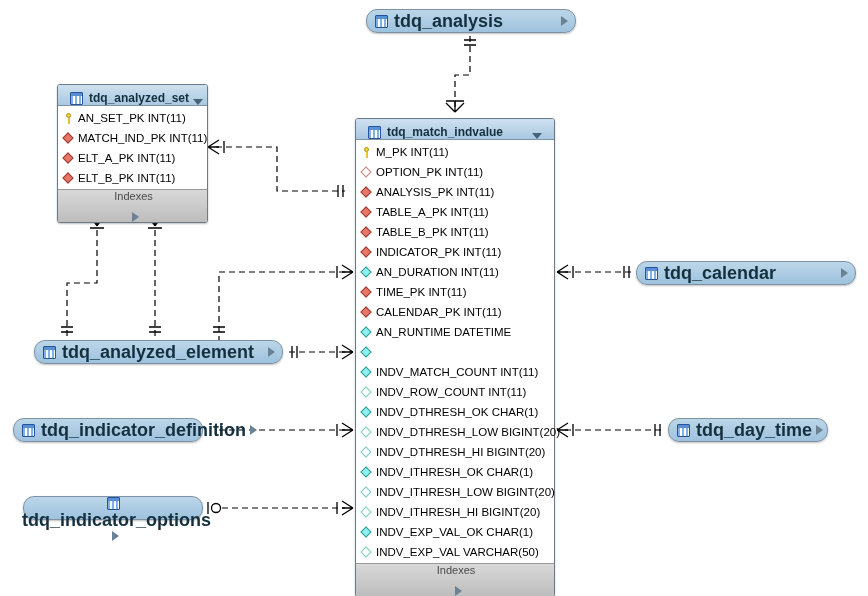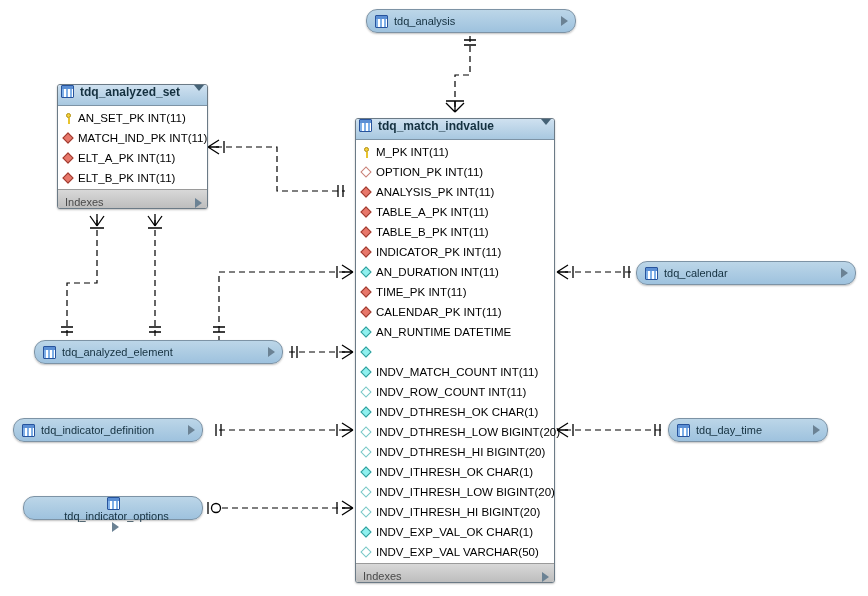--- a/index.html
+++ b/index.html
@@ -16,23 +16,23 @@
   
   .table{
     position:absolute;
     box-sizing:border-box;
     border:1px solid #6b7a86;
     background:#ffffff;
     border-radius:3px;
     box-shadow:0 1px 2px rgba(0,0,0,.25);
   }
   .thead{
-    display:flex;align-items:flex-start;
+    display:flex;align-items:flex-end;
     height:21px;
-    padding:0 3px;
+    padding:0 12px;
     box-sizing:border-box;
     background:linear-gradient(#cfe1f0,#a8c8e0);
     border-bottom:1px solid #7d93a5;
     border-radius:2px 2px 0 0;
   }
   .thead .ttl{
     flex:1 1 auto;
     font-size:12px;font-weight:bold;color:#14303f;
     margin-left:6px;white-space:nowrap;
   }
@@ -87,44 +87,45 @@
     position:absolute;left:1px;top:1px;width:8px;height:8px;
     transform:rotate(45deg);
     box-sizing:border-box;
     display:block;
   }
   .dia.red i{background:#e8776a;border:1px solid #9c3a2e;}
   .dia.redh i{background:#ffffff;border:1px solid #c98077;}
   .dia.cyan i{background:#8ff0ef;border:1px solid #2f9c9a;}
   .dia.cyanh i{background:#ffffff;border:1px solid #79c8c7;}
   .tfoot{
-    display:flex;align-items:flex-end;
-    height:19px;padding:0 5px 0 7px;box-sizing:border-box;
+    display:flex;align-items:center;
+    height:33px;padding:0 5px 0 7px;box-sizing:border-box;
     background:linear-gradient(#d8d8d8,#bdbdbd);
     border-top:1px solid #9a9a9a;
     font-size:11px;color:#4a4a4a;
     border-radius:0 0 2px 2px;
+    flex-direction:column;
   }
   .tfoot .lbl{flex:1 1 auto;}
 
   
   .ctable{
     position:absolute;
     box-sizing:border-box;
     height:24px;
     display:flex;align-items:center;
     padding:0 7px 0 8px;
     border:1px solid #7d93a5;
     border-radius:11px;
     background:linear-gradient(#bcd6e8,#9ec2de);
     box-shadow:0 1px 2px rgba(0,0,0,.25);
   }
   .ctable .ttl{
     flex:1 1 auto;margin-left:6px;
-    font-size:11px;font-weight:normal;color:#14303f;white-space:nowrap;
+    font-size:18px;font-weight:bold;color:#14303f;white-space:nowrap;
   }
 </style>
 </head>
 <body>
 
 <div id="canvas">
 
   <svg class="links" viewBox="0 0 868 596" xmlns="http://www.w3.org/2000/svg">
     <g fill="none" stroke="#000" stroke-width="1.2" stroke-dasharray="6,4">
 

